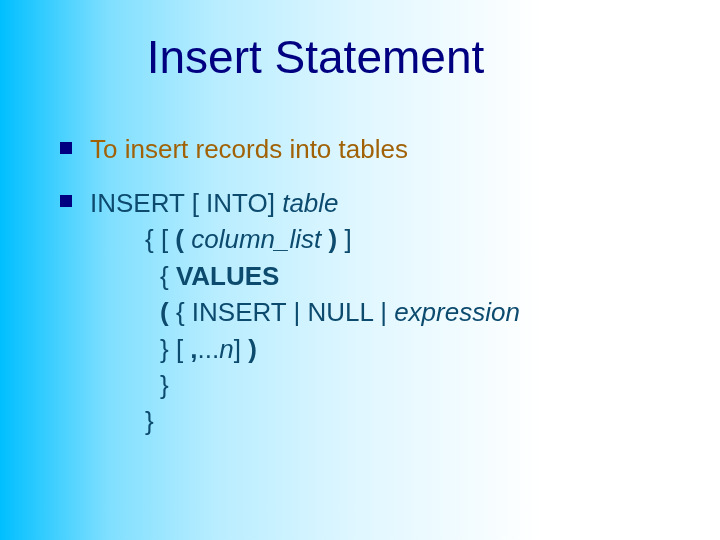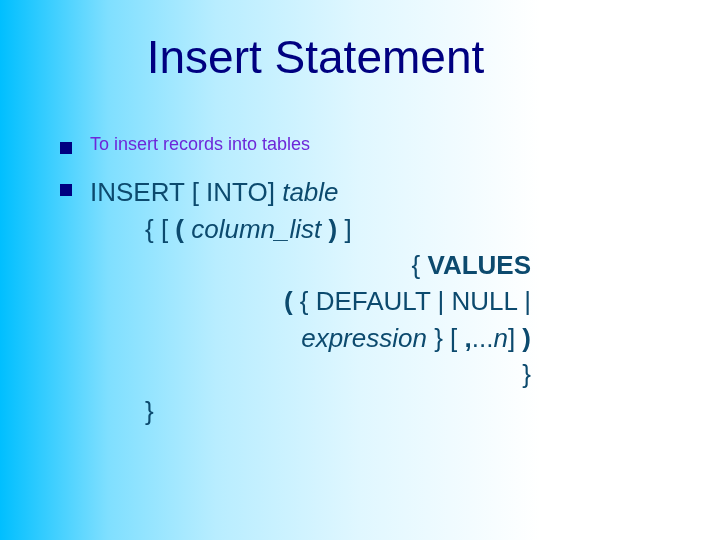--- a/index.html
+++ b/index.html
@@ -30,31 +30,31 @@
   }
   .bullet {
     width: 12px;
     height: 12px;
     background: #000080;
     margin-top: 10px;
     margin-right: 18px;
     flex-shrink: 0;
   }
   .bullet-text {
-    font-size: 18px;
-    color: #6d28d9;
+    font-size: 26px;
+    color: #a16207;
     line-height: 1.35;
   }
   .syntax-block {
     font-size: 26px;
     color: #0c4a6e;
     line-height: 1.4;
   }
   .indent1 { padding-left: 55px; }
-  .indent2 { padding-left: 70px; text-align: right; }
+  .indent2 { padding-left: 70px; }
   .bold { font-weight: bold; }
   .italic { font-style: italic; }
 </style>
 </head>
 <body>
 
 <div class="slide">
   <h1 class="title">Insert Statement</h1>
 
   <div class="bullet-row">
@@ -68,19 +68,19 @@
       <div>
         <span>INSERT [ INTO]</span><span class="italic"> table</span>
       </div>
       <div class="indent1">
         <span>{    [ </span><span class="bold">( </span><span class="italic">column_list</span><span class="bold"> ) </span><span>]</span>
       </div>
       <div class="indent2">
         <span>{ </span><span class="bold">VALUES</span>
       </div>
       <div class="indent2">
-        <span class="bold">( </span><span>{ DEFAULT | NULL | </span><span class="italic">expression</span><span> } [ </span><span class="bold">,</span><span>...</span><span class="italic">n</span><span>] </span><span class="bold">)</span>
+        <span class="bold">( </span><span>{ INSERT | NULL | </span><span class="italic">expression</span><span> } [ </span><span class="bold">,</span><span>...</span><span class="italic">n</span><span>] </span><span class="bold">)</span>
       </div>
       <div class="indent2">}</div>
       <div class="indent1">}</div>
     </div>
   </div>
 </div>
 
 </body></html>

